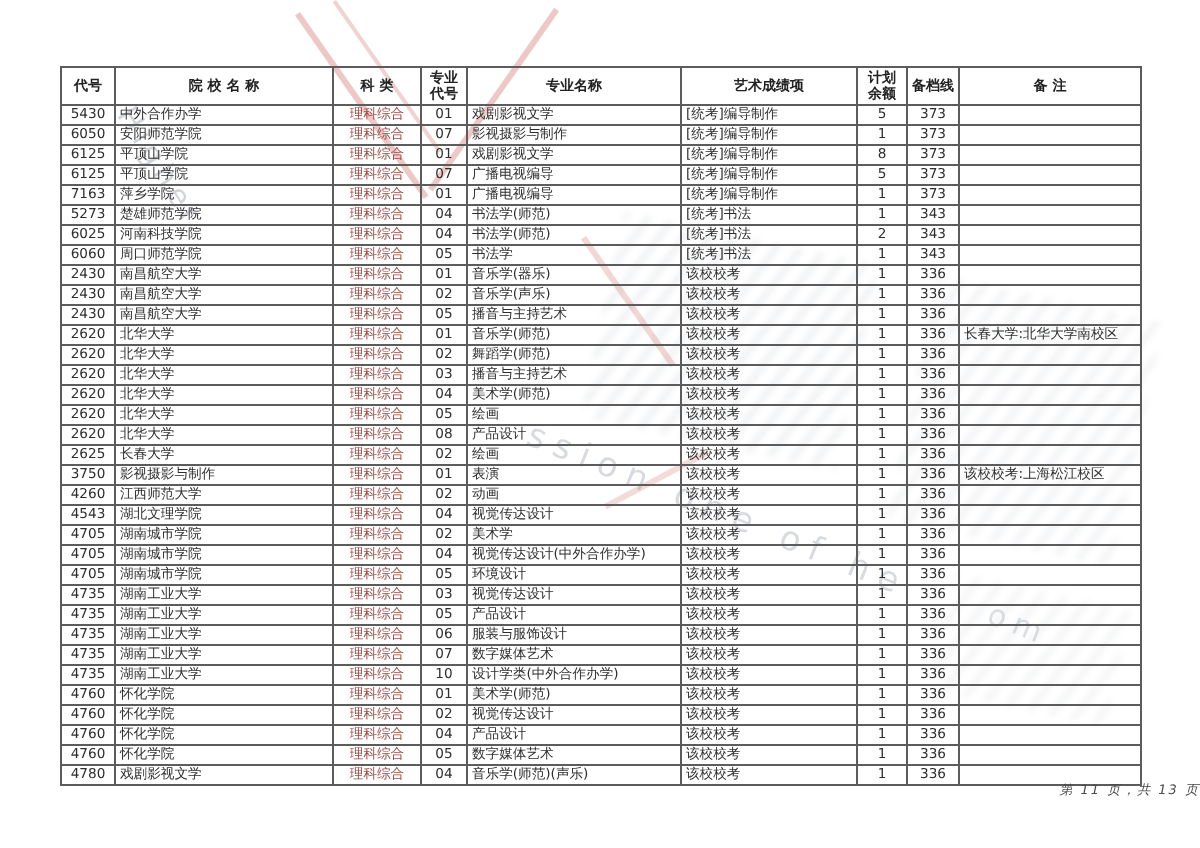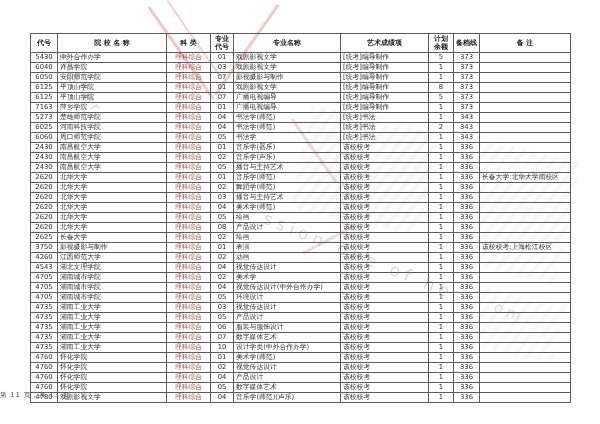--- a/index.html
+++ b/index.html
@@ -44,22 +44,22 @@
     height:18px;text-align:center;white-space:pre-line;
     color:#222;
   }
   td{font-size:6.8px;line-height:9px;height:9px;vertical-align:middle;}
   td.c-center{text-align:center;}
   td:nth-child(3){color:#9c4a43;text-align:center;}
   table{border:1.4px solid #333;}
 
   
   .footer{
-    position:absolute;left:0;right:0;top:391px;text-align:left;
-    font-size:6.5px;color:#4a4a4a;letter-spacing:1px;
+    position:absolute;left:0;right:0;top:391px;text-align:right;
+    font-size:6.5px;color:#4a4a4a;letter-spacing:1px;font-style:italic;
   }
 </style>
 </head>
 <body>
 
 <div class="page">
 
   <div class="wm wm-higher">Higher</div>
   <div class="wm wm-mid">ssion one of he</div>
   <div class="wm wm-br">om</div>
@@ -107,31 +107,20 @@
           <td>中外合作办学</td>
           <td>理科综合</td>
           <td class="c-center">01</td>
           <td>戏剧影视文学</td>
           <td>[统考]编导制作</td>
           <td class="c-center">5</td>
           <td class="c-center">373</td>
           <td></td>
         </tr>
           <tr style="">
-          <td class="c-center">6040</td>
-          <td>许昌学院</td>
-          <td>理科综合</td>
-          <td class="c-center">03</td>
-          <td>戏剧影视文学</td>
-          <td>[统考]编导制作</td>
-          <td class="c-center">1</td>
-          <td class="c-center">373</td>
-          <td></td>
-        </tr>
-          <tr style="">
           <td class="c-center">6050</td>
           <td>安阳师范学院</td>
           <td>理科综合</td>
           <td class="c-center">07</td>
           <td>影视摄影与制作</td>
           <td>[统考]编导制作</td>
           <td class="c-center">1</td>
           <td class="c-center">373</td>
           <td></td>
         </tr>

